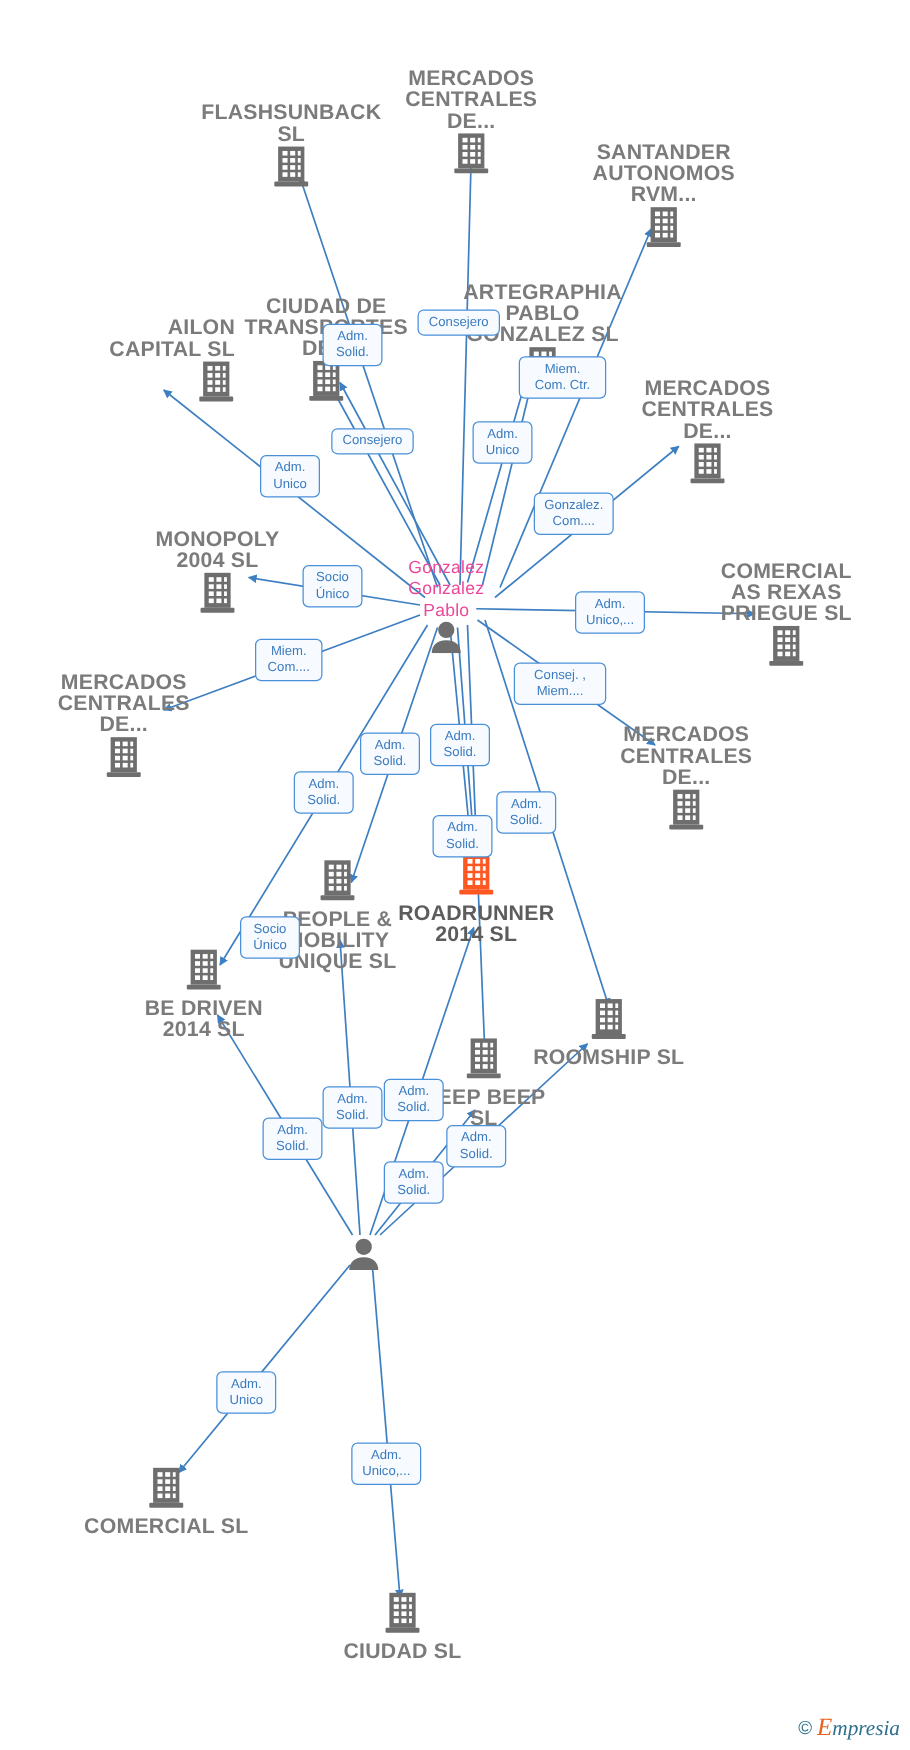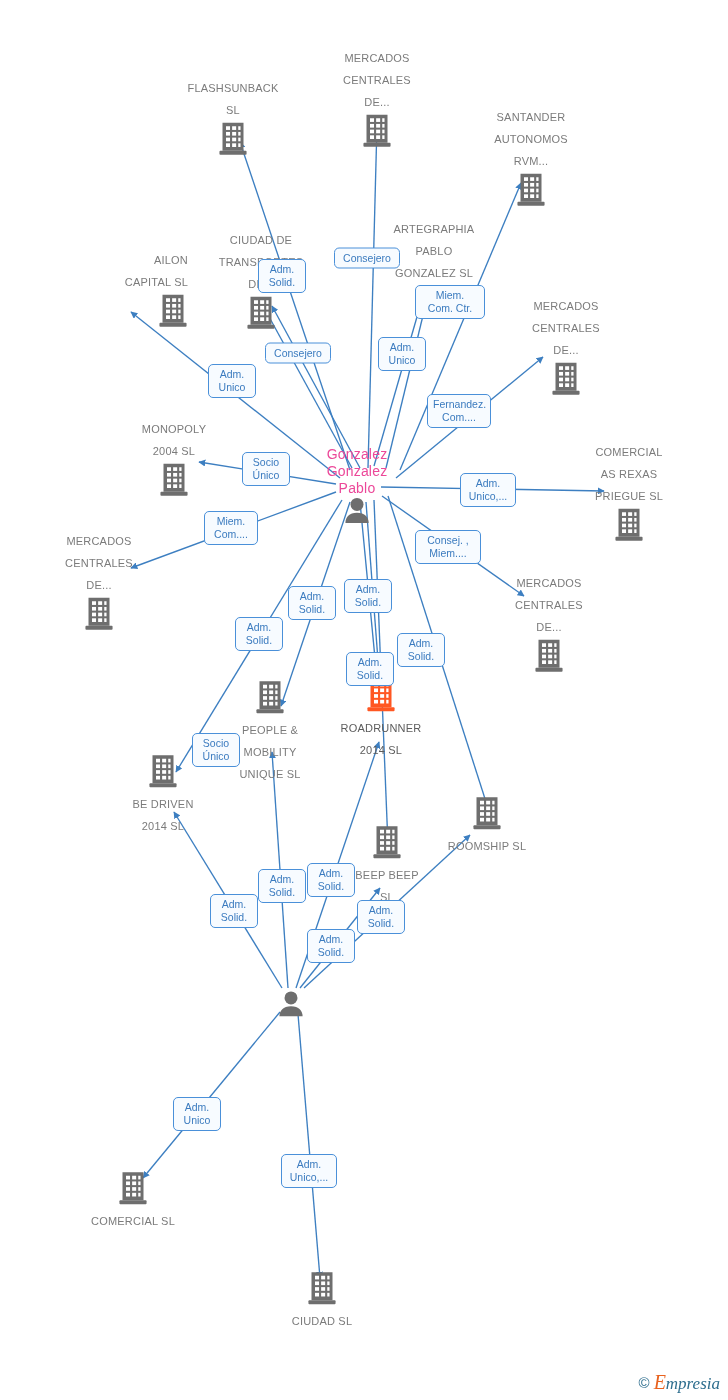--- a/index.html
+++ b/index.html
@@ -12,25 +12,25 @@
     overflow:hidden;
     -webkit-font-smoothing:antialiased;
   }
   #graph{position:absolute;left:0;top:0;width:728px;height:1400px;}
   svg.edges{position:absolute;left:0;top:0;width:728px;height:1400px;pointer-events:none;}
 
   .node{position:absolute;transform:translate(-50%,-50%);text-align:center;width:150px;}
   .node .glyph{display:block;line-height:1;}
   .node .caption{
     display:block;
-    font-size:11px;
+    font-size:17px;
     color:#7b7b7b;
     letter-spacing:.2px;
-    line-height:22px;
-    font-weight:normal;
+    line-height:17px;
+    font-weight:bold;
     white-space:pre-line;
   }
   .node.company .caption{margin-top:1px;}
   .node.company.above .caption{margin-top:0;}
   .node.person .caption{font-weight:normal;color:#ec4899;font-size:14px;line-height:17px;}
 
   .node.highlight .caption{color:#5c5c5c;}
 
   
   .bldg{display:inline-block;}
@@ -526,29 +526,29 @@
       <div class="rolelabel" style="left: 282px; top: 276px; width: 48px; min-height: 34px;">Adm.
 Solid.</div>
       <div class="rolelabel" style="left: 367px; top: 258px; width: 66px; min-height: 21px;">Consejero</div>
       <div class="rolelabel" style="left: 450px; top: 302px; width: 70px; min-height: 34px;">Miem.
 Com. Ctr.</div>
       <div class="rolelabel" style="left: 298px; top: 353px; width: 66px; min-height: 21px;">Consejero</div>
       <div class="rolelabel" style="left: 402px; top: 354px; width: 48px; min-height: 34px;">Adm.
 Unico</div>
       <div class="rolelabel" style="left: 232px; top: 381px; width: 48px; min-height: 34px;">Adm.
 Unico</div>
-      <div class="rolelabel" style="left: 459px; top: 411px; width: 64px; min-height: 34px;">Fernandez.
+      <div class="rolelabel" style="left: 459px; top: 411px; width: 64px; min-height: 34px;">Gonzalez.
 Com....</div>
       <div class="rolelabel" style="left: 266px; top: 469px; width: 48px; min-height: 34px;">Socio
 Único</div>
       <div class="rolelabel" style="left: 488px; top: 490px; width: 56px; min-height: 34px;">Adm.
 Unico,...</div>
       <div class="rolelabel" style="left: 231px; top: 528px; width: 54px; min-height: 34px;">Miem.
 Com....</div>
-      <div class="rolelabel" style="left: 448px; top: 547px; width: 66px; min-height: 34px;">Consej. ,
+      <div class="rolelabel" style="left: 448px; top: 547px; width: 74px; min-height: 34px;">Consej. ,
 Miem....</div>
       <div class="rolelabel" style="left: 312px; top: 603px; width: 48px; min-height: 34px;">Adm.
 Solid.</div>
       <div class="rolelabel" style="left: 368px; top: 596px; width: 48px; min-height: 34px;">Adm.
 Solid.</div>
       <div class="rolelabel" style="left: 259px; top: 634px; width: 48px; min-height: 34px;">Adm.
 Solid.</div>
       <div class="rolelabel" style="left: 421px; top: 650px; width: 48px; min-height: 34px;">Adm.
 Solid.</div>
       <div class="rolelabel" style="left: 370px; top: 669px; width: 48px; min-height: 34px;">Adm.

